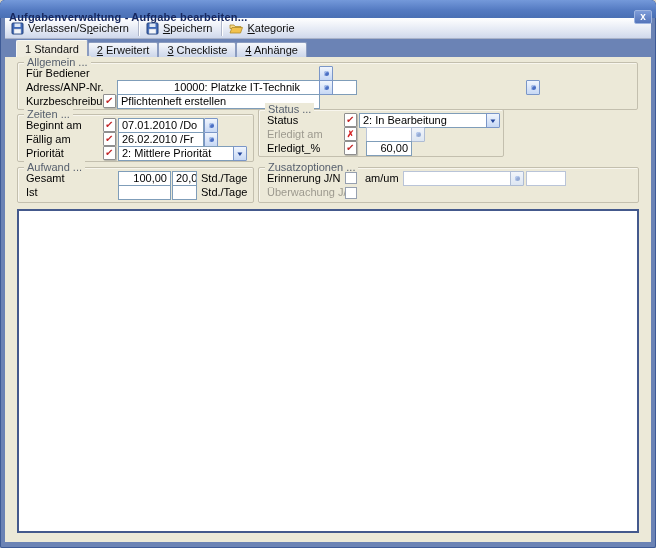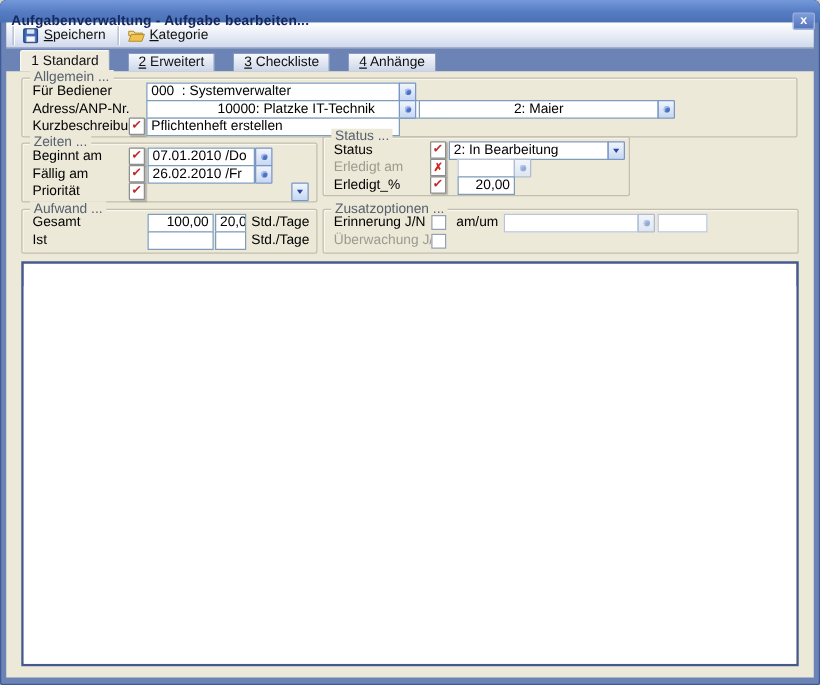--- a/index.html
+++ b/index.html
@@ -28,21 +28,21 @@
   .toolbar {
     height:21px; display:flex; align-items:center; gap:2px;
     background:linear-gradient(#ffffff,#dfe5f2 70%, #cfd8ec);
     border-bottom:1px solid #a9b2c8; padding:0 3px;
   }
   .tbtn { display:flex; align-items:center; gap:4px; padding:1px 5px 1px 3px; border-radius:2px; }
   .tbtn .tlabel { white-space:nowrap; color:#101010; }
   .sep { width:1px; height:15px; background:#aeb6ca; margin:0 2px; box-shadow:1px 0 0 #fff; }
   .tabstrip {
     height:18px; background:#6b83b5; display:flex; align-items:flex-end;
-    padding-left:11px; gap:14px;
+    padding-left:11px; gap:0;
   }
   .tab {
     height:15px; line-height:14px; padding:0 8px; white-space:nowrap;
     background:linear-gradient(#f6f8fc,#ccd6ea);
     border:1px solid #8b9cc0; border-bottom:none;
     border-radius:2px 2px 0 0; color:#101010;
   }
   .tab.active {
     height:17px; line-height:16px;
     background:#efecdf; border-color:#f8f8f4 #8b9cc0 #efecdf #f8f8f4;
@@ -98,20 +98,30 @@
 <div class="window">
 
   <div class="titlebar">
     <span class="title">Aufgabenverwaltung - Aufgabe bearbeiten...</span>
     <span class="close">x</span>
   </div>
 
   <div class="frame-inner">
 
     <div class="toolbar">
+      <div class="tbtn">
+        <span>
+          <svg width="13" height="13" viewBox="0 0 13 13">
+            <rect x="1" y="1" width="11" height="11" rx="1" fill="#3e68b8" stroke="#26457e"></rect>
+            <rect x="3.5" y="1.5" width="6" height="3.5" fill="#dce6f4"></rect>
+            <rect x="3" y="7" width="7" height="4.5" fill="#f4f6fa" stroke="#9aa8c0" stroke-width="0.5"></rect>
+          </svg>
+        </span>
+        <span class="tlabel">Verlassen/S<u>p</u>eichern</span>
+      </div>
       <span class="sep"></span>
       <div class="tbtn">
         <span>
           <svg width="13" height="13" viewBox="0 0 13 13">
             <rect x="1" y="1" width="11" height="11" rx="1" fill="#3e68b8" stroke="#26457e"></rect>
             <rect x="3.5" y="1.5" width="6" height="3.5" fill="#dce6f4"></rect>
             <rect x="3" y="7" width="7" height="4.5" fill="#f4f6fa" stroke="#9aa8c0" stroke-width="0.5"></rect>
           </svg>
         </span>
         <span class="tlabel"><u>S</u>peichern</span>
@@ -133,31 +143,29 @@
       <div class="tab"><span><u>2</u> Erweitert</span></div>
       <div class="tab"><span><u>3</u> Checkliste</span></div>
       <div class="tab"><span><u>4</u> Anhänge</span></div>
     </div>
 
     <div class="panel">
 
       <div class="group" style="left:12px; top:5px; width:621px; height:48px;">
         <span class="legend">Allgemein ...</span>
         <span class="lbl" style="left:8px; top:4px;">Für Bediener</span>
-        <span class="fld" style="left:99px; top:3px; width:203px;">000  : Systemverwalter</span>
         <span class="lk" style="left:301px; top:3px;">
             <span class="dot"></span>
           </span>
 
         <span class="lbl" style="left:8px; top:18px;">Adress/ANP-Nr.</span>
         <span class="fld ctr" style="left:99px; top:17px; width:240px;">10000: Platzke IT-Technik</span>
         <span class="lk" style="left:301px; top:17px;">
             <span class="dot"></span>
           </span>
-        <span class="fld ctr" style="left:317px; top:17px; width:192px;">2: Maier</span>
         <span class="lk" style="left:508px; top:17px;">
             <span class="dot"></span>
           </span>
 
         <span class="lbl" style="left:8px; top:32px;">Kurzbeschreibung</span>
         <span class="ckb" style="left:85px; top:31px;">
             <span class="ck">✓</span>
           </span>
         <span class="fld" style="left:99px; top:31px; width:203px;">Pflichtenheft erstellen</span>
       </div>
@@ -179,20 +187,21 @@
           </span>
         <span class="fld" style="left:100px; top:17px; width:86px;">26.02.2010 /Fr</span>
         <span class="lk" style="left:186px; top:17px;">
             <span class="dot"></span>
           </span>
 
         <span class="lbl" style="left:8px; top:32px;">Priorität</span>
         <span class="ckb" style="left:85px; top:31px;">
             <span class="ck">✓</span>
           </span>
+        <span class="fld" style="left:100px; top:31px; width:116px;">2: Mittlere Priorität</span>
         <span class="lk" style="left:215px; top:31px;">
             <span class="arr">▼</span>
           </span>
       </div>
 
       <div class="group" style="left:253px; top:52px; width:246px; height:48px;">
         <span class="legend">Status ...</span>
         <span class="lbl" style="left:8px; top:4px;">Status</span>
         <span class="ckb" style="left:85px; top:3px;">
             <span class="ck">✓</span>
@@ -208,21 +217,21 @@
           </span>
         <span class="fld dis" style="left:107px; top:17px; width:46px;"></span>
         <span class="lk dis" style="left:152px; top:17px;">
             <span class="dot"></span>
           </span>
 
         <span class="lbl" style="left:8px; top:32px;">Erledigt_%</span>
         <span class="ckb" style="left:85px; top:31px;">
             <span class="ck">✓</span>
           </span>
-        <span class="fld rt" style="left:107px; top:31px; width:46px;">20,00</span>
+        <span class="fld rt" style="left:107px; top:31px; width:46px;">60,00</span>
       </div>
 
       <div class="group" style="left:12px; top:110px; width:237px; height:36px;">
         <span class="legend">Aufwand ...</span>
         <span class="lbl" style="left:8px; top:4px;">Gesamt</span>
         <span class="fld rt" style="left:100px; top:3px; width:53px;">100,00</span>
         <span class="fld rt" style="left:154px; top:3px; width:25px;">20,0</span>
         <span class="lbl" style="left:183px; top:4px;">Std./Tage</span>
 
         <span class="lbl" style="left:8px; top:18px;">Ist</span>

